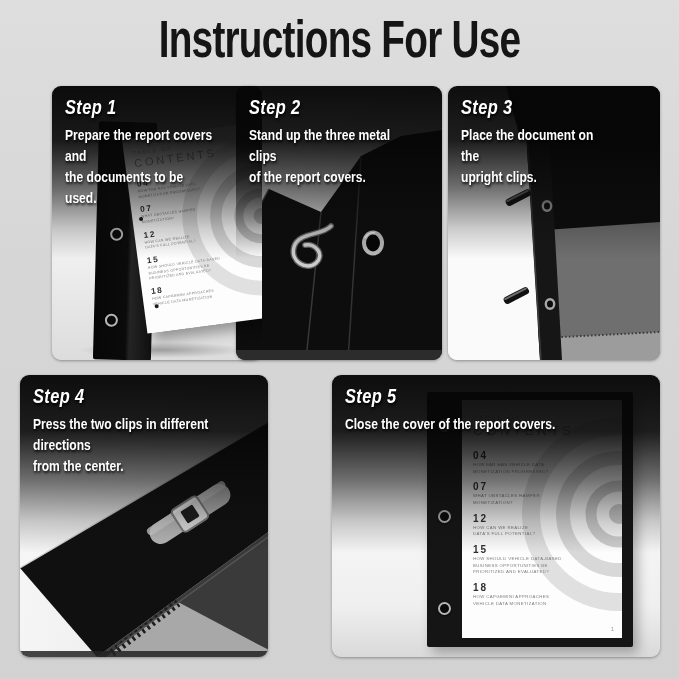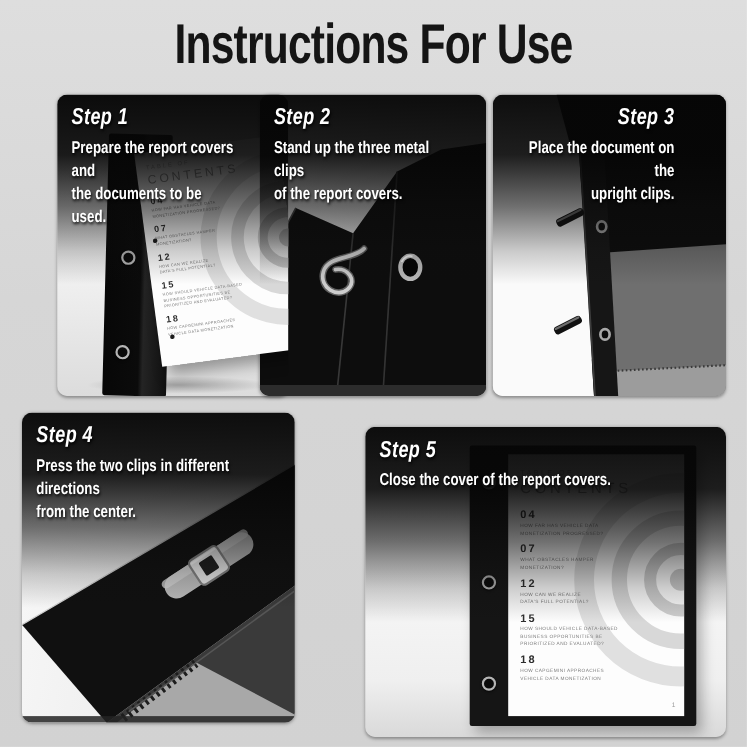--- a/index.html
+++ b/index.html
@@ -10,23 +10,23 @@
   
   .title{position:absolute;top:10px;left:0;width:679px;text-align:center;
          font-size:51px;font-weight:900;color:#151515;letter-spacing:-1px;
          transform:scaleX(.76);transform-origin:center top;white-space:nowrap;}
 
   
   .panel{position:absolute;border-radius:9px;overflow:hidden;background:#e9e9e9;
          box-shadow:0 1px 3px rgba(0,0,0,.35), inset 0 0 0 1px rgba(0,0,0,.22);}
   .p1{left:20px;top:86px;width:210px;height:274px;margin-left:32px;}
   .p2{left:236px;top:86px;width:206px;height:274px;}
-  .p3{left:448px;top:86px;width:212px;height:274px;text-align:right;}
+  .p3{left:448px;top:86px;width:212px;height:274px;}
   .p4{left:20px;top:375px;width:248px;height:282px;}
-  .p5{left:332px;top:388px;width:328px;height:282px;}
+  .p5{left:332px;top:375px;width:328px;height:282px;}
 
   .photo{position:absolute;inset:0;}
   .shade{position:absolute;inset:0;z-index:3;pointer-events:none;
     background:linear-gradient(180deg,rgba(6,6,6,.97) 0%,rgba(6,6,6,.9) 20%,
                rgba(10,10,10,.58) 37%,rgba(14,14,14,.2) 52%,rgba(0,0,0,0) 63%);}
   .cap{position:absolute;top:9px;left:13px;right:4px;z-index:5;color:#fff;
        transform:scaleX(.78);transform-origin:left top;}
   .step-label{font-size:21px;font-weight:900;font-style:italic;letter-spacing:.5px;
        text-shadow:1px 2px 3px rgba(0,0,0,.95);}
   .step-desc{margin-top:5px;font-size:15.5px;font-weight:700;line-height:1.36;

